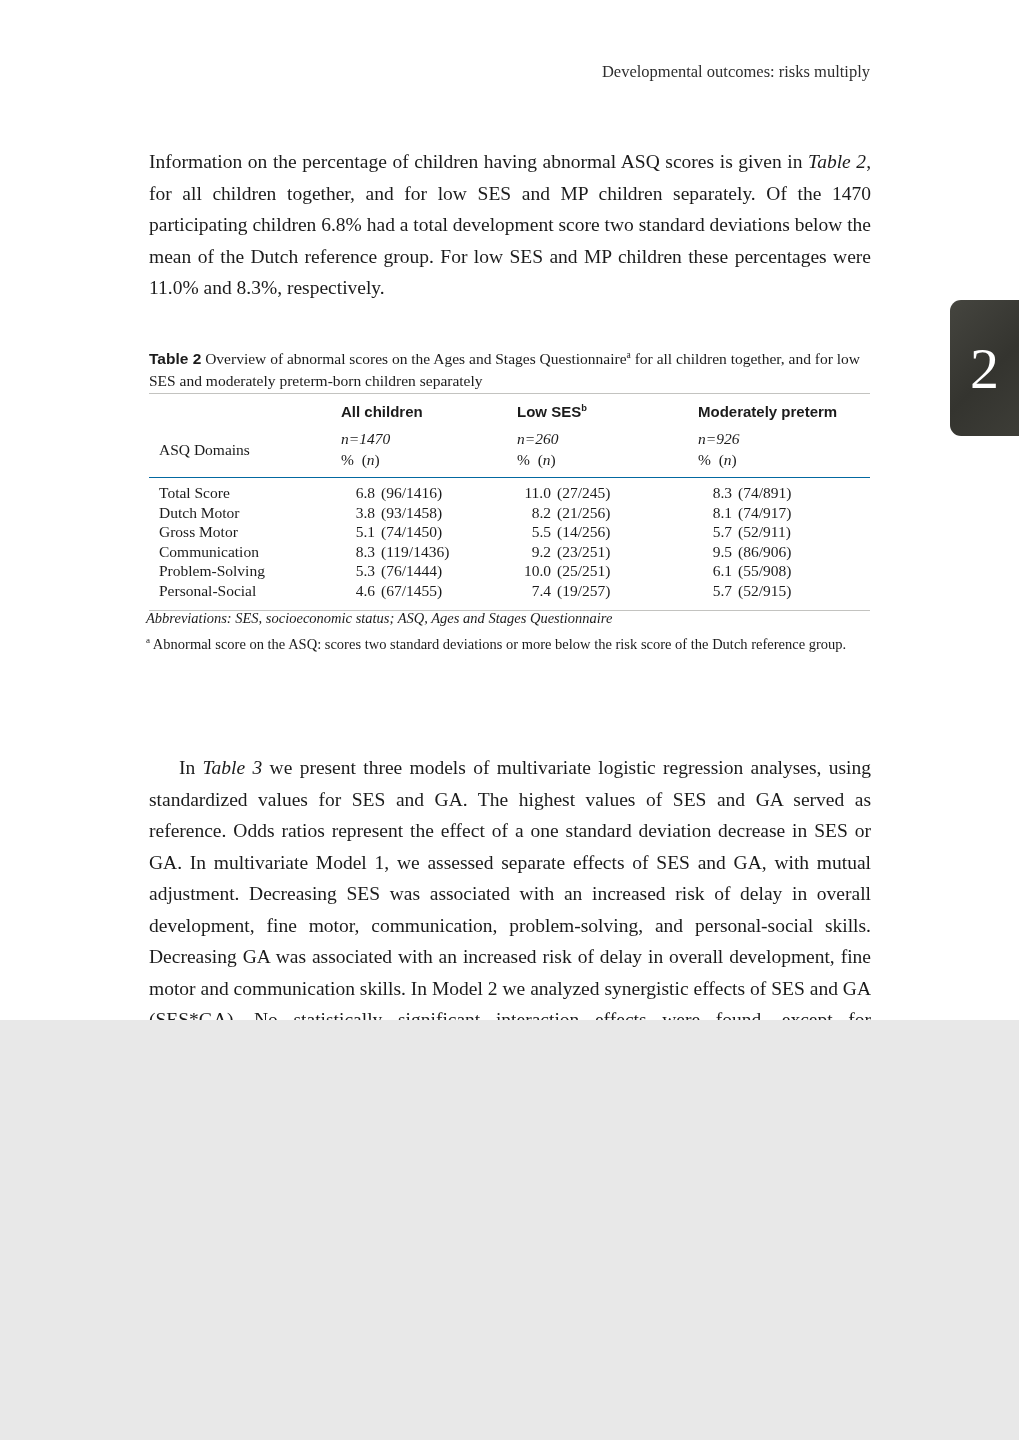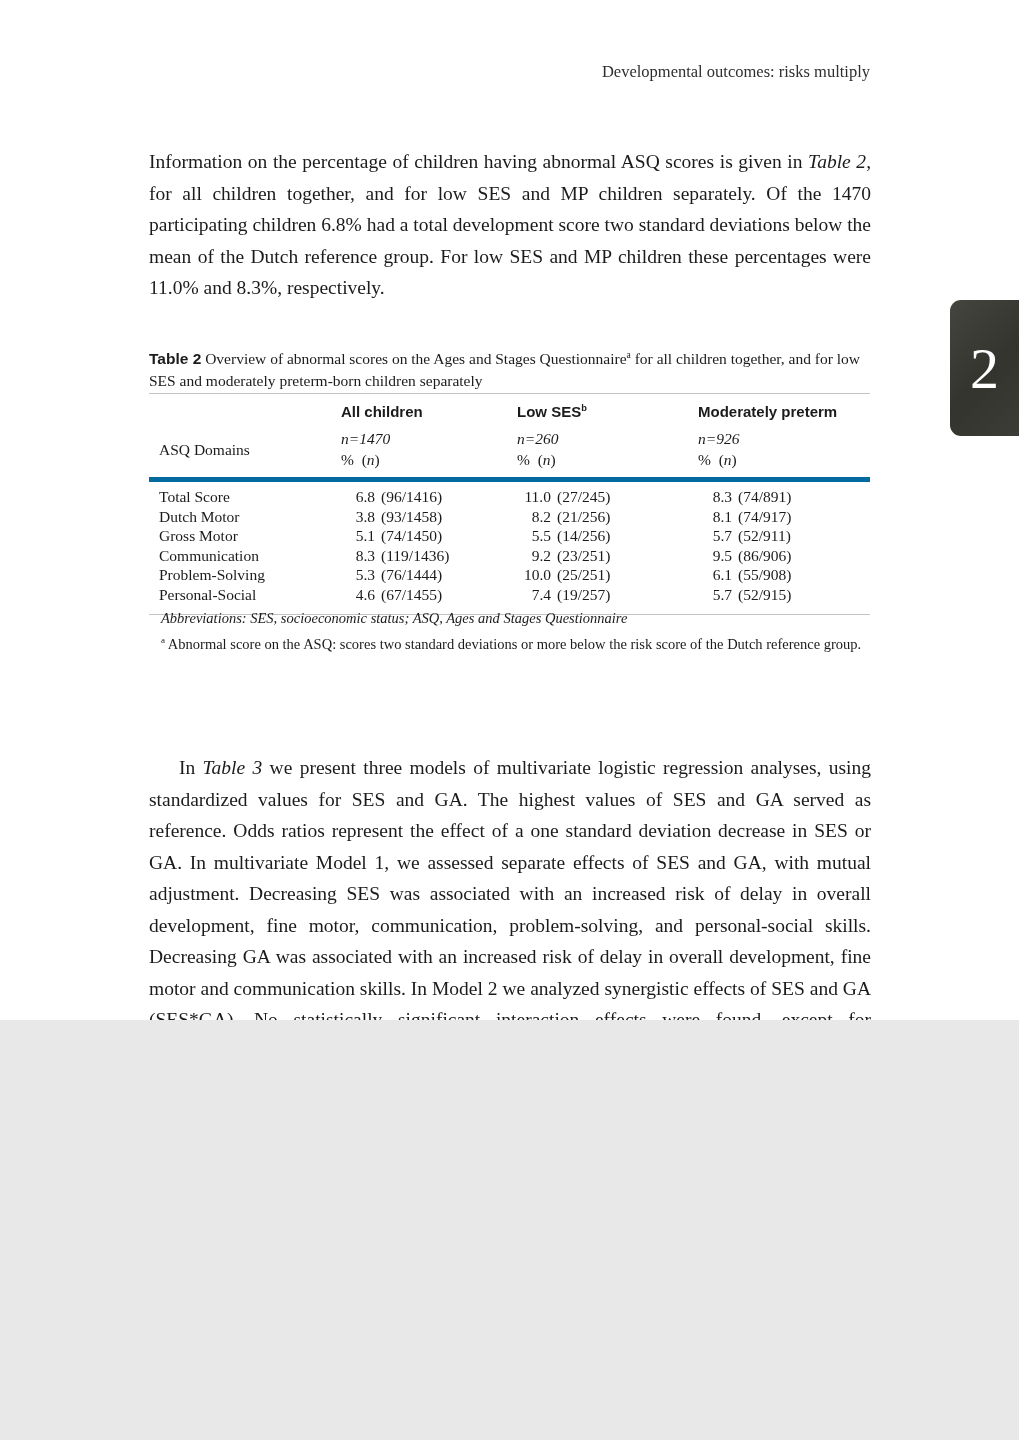--- a/index.html
+++ b/index.html
@@ -52,33 +52,33 @@
     border-top: 1px solid #c3c3c0;
     border-bottom: 1px solid #c3c3c0;
   }
   .tgrid {
     display: grid;
     grid-template-columns: 190px 176px 181px 174px;
   }
   .tbl .cell { padding: 0 2px; }
   .head-row { padding-top: 9px; }
   .head-row .cell { font-family: "Liberation Sans", sans-serif; font-weight: bold; font-size: 15px; }
-  .subhead-row { padding: 10px 0 8px 0; border-bottom: 5px solid #0369a1; }
+  .subhead-row { padding: 10px 0 8px 0; border-bottom: 1px solid #0369a1; }
   .subhead-row .domain-head { display: flex; align-items: center; padding-left: 10px; }
   .nvals { font-style: italic; margin-bottom: 3px; }
   .body-rows { padding: 5px 0 10px 0; }
   .trow { line-height: 19.5px; }
   .trow .dom { padding-left: 10px; }
   .pct { display: inline-block; width: 34px; text-align: right; }
   .frac { margin-left: 6px; }
 
   .footnotes {
     position: absolute;
     top: 608px;
-    left: 161px;
+    left: 146px;
     width: 721px;
     font-size: 14.5px;
     line-height: 21.5px;
   }
   .footnotes .abbrev { font-style: italic; }
 
   .chapter-tab {
     position: absolute;
     top: 300px;
     right: 0;

